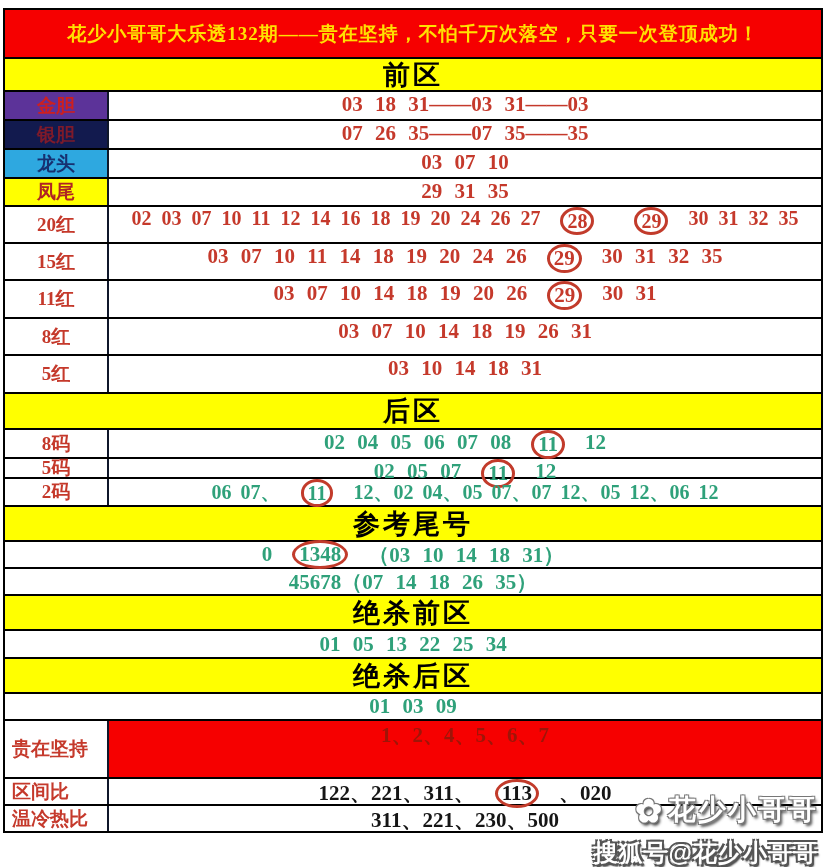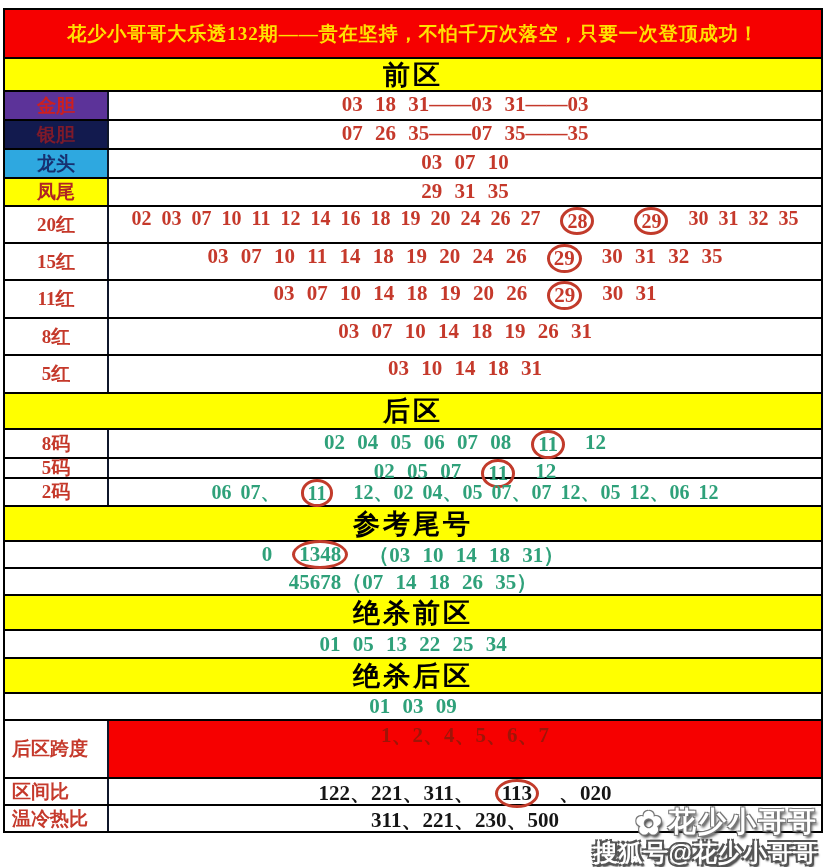--- a/index.html
+++ b/index.html
@@ -27,21 +27,21 @@
   .c-black{color:#151515;}
   .span-red{background:#f60000;color:#9e1508;}
   .circle{display:inline-block;border:3px solid #c23b2b;border-radius:50%;
     padding:0 4px;margin:0 20px;line-height:1.1;word-spacing:normal;}
   .parts span{white-space:pre;}
   .watermark{position:absolute;right:8px;bottom:2px;text-align:right;
     font-family:Liberation Sans, sans-serif;font-weight:bold;line-height:1.0;}
   .wm1{font-size:28px;color:#fff;letter-spacing:2px;
     text-shadow:-1px -1px 0 #777,1px -1px 0 #777,-1px 1px 0 #777,1px 1px 0 #777,2px 3px 3px #444;}
   .wm1 .flower{font-size:32px;vertical-align:-3px;margin-right:4px;}
-  .wm2{font-size:24px;color:#fff;letter-spacing:1px;margin-top:2px;
+  .wm2{font-size:24px;color:#fff;letter-spacing:1px;margin-top:14px;
     text-shadow:-2px -2px 0 #555,2px -2px 0 #555,-2px 2px 0 #555,2px 2px 0 #555,2px 3px 2px #333;}
 </style>
 </head>
 <body>
 
 <div class="page">
   <div class="board">
 
     <div class="row titlebar" style="height:49px">
       <div class="full">花少小哥哥大乐透132期——贵在坚持，不怕千万次落空，只要一次登顶成功！</div>
@@ -171,21 +171,21 @@
     <div class="row banner" style="height:35px">
       <div class="full">绝杀后区</div>
     </div>
     <div class="row" style="height:27px">
       <div class="full content c-green parts">
           <span>01 03 09</span>
         </div>
     </div>
 
     <div class="row" style="height:58px">
-      <div class="lbl lbl-red left">后区跨度</div>
+      <div class="lbl lbl-red left">贵在坚持</div>
       <div class="content span-red parts">
           <span>1、2、4、5、6、7</span>
         </div>
     </div>
     <div class="row" style="height:27px">
       <div class="lbl lbl-red left">区间比</div>
       <div class="content c-black parts">
           <span>122、221、311、</span>
           <span class="circle">113</span>
           <span>、020</span>

